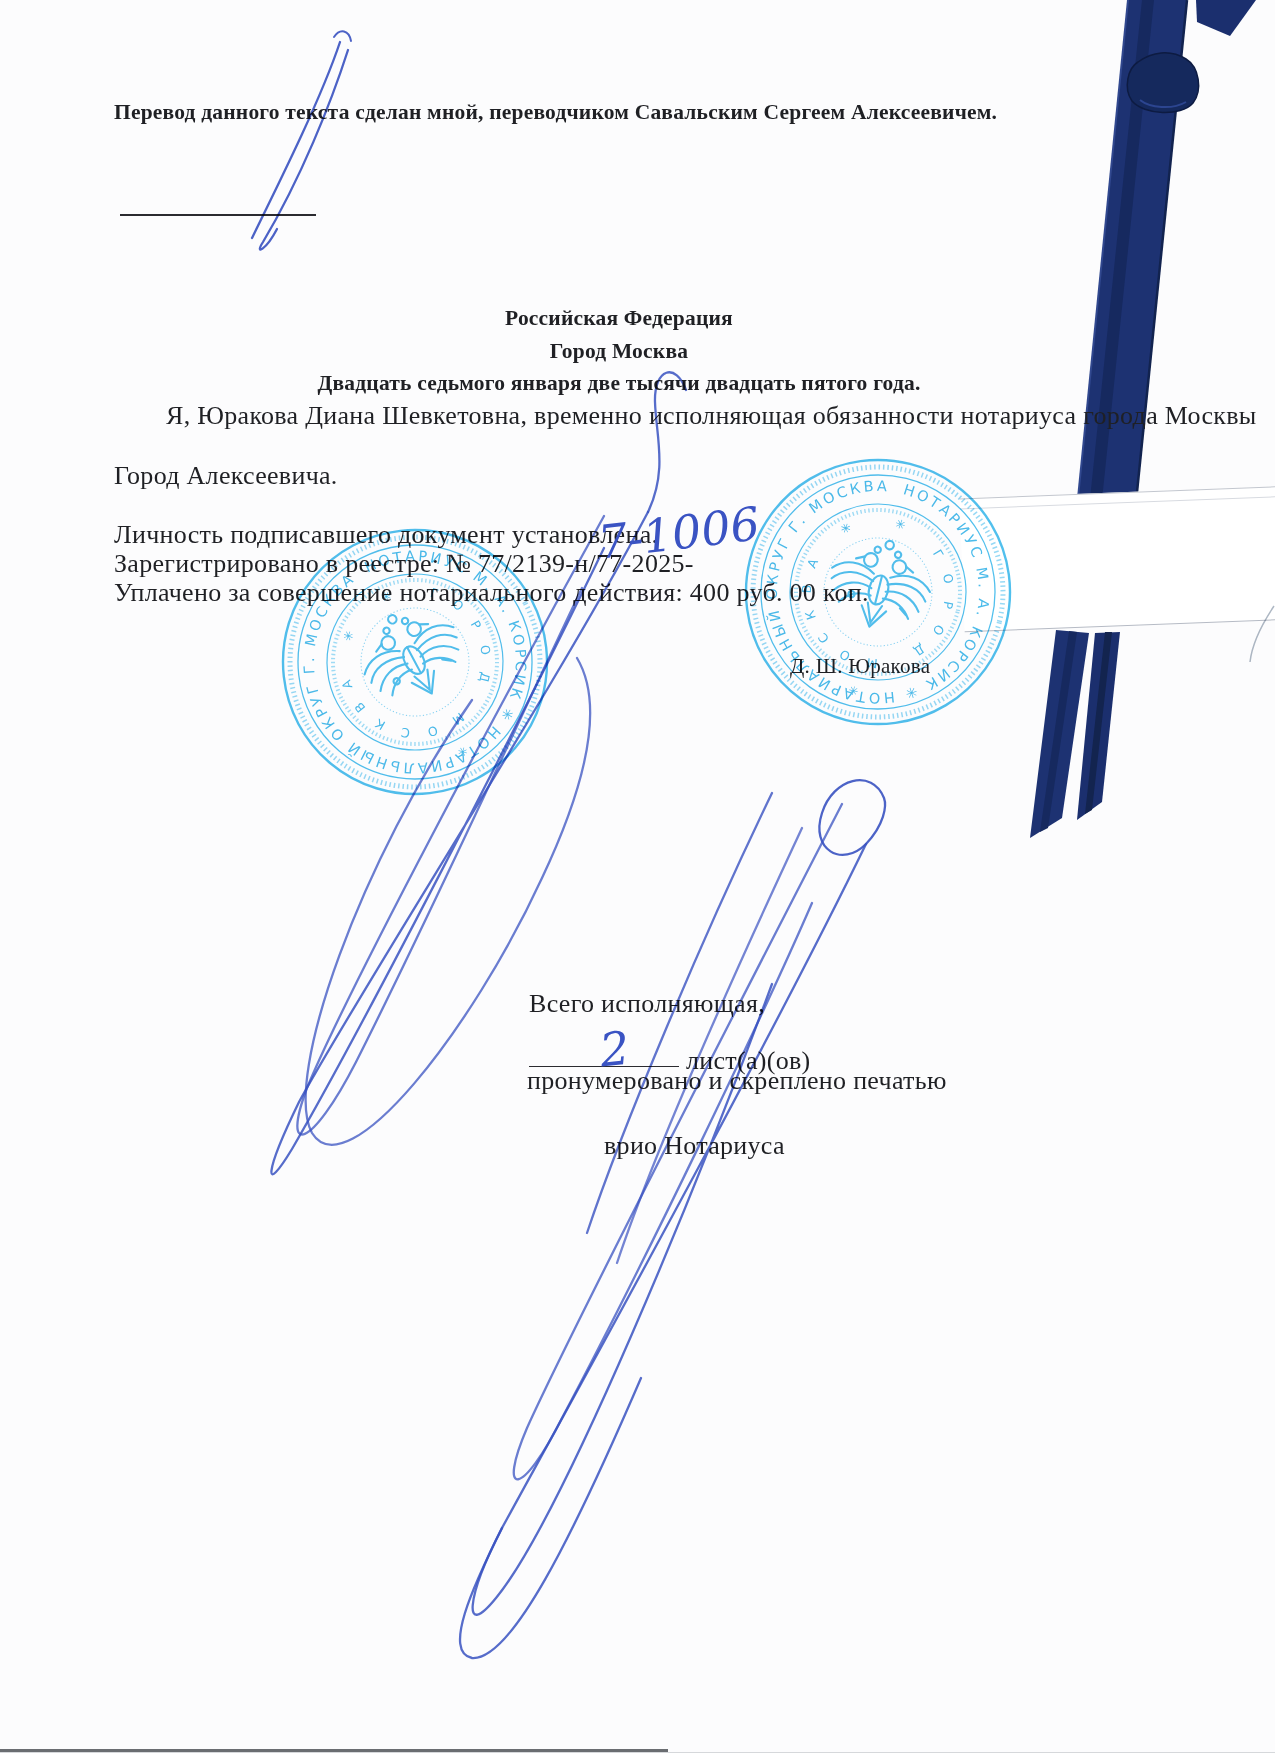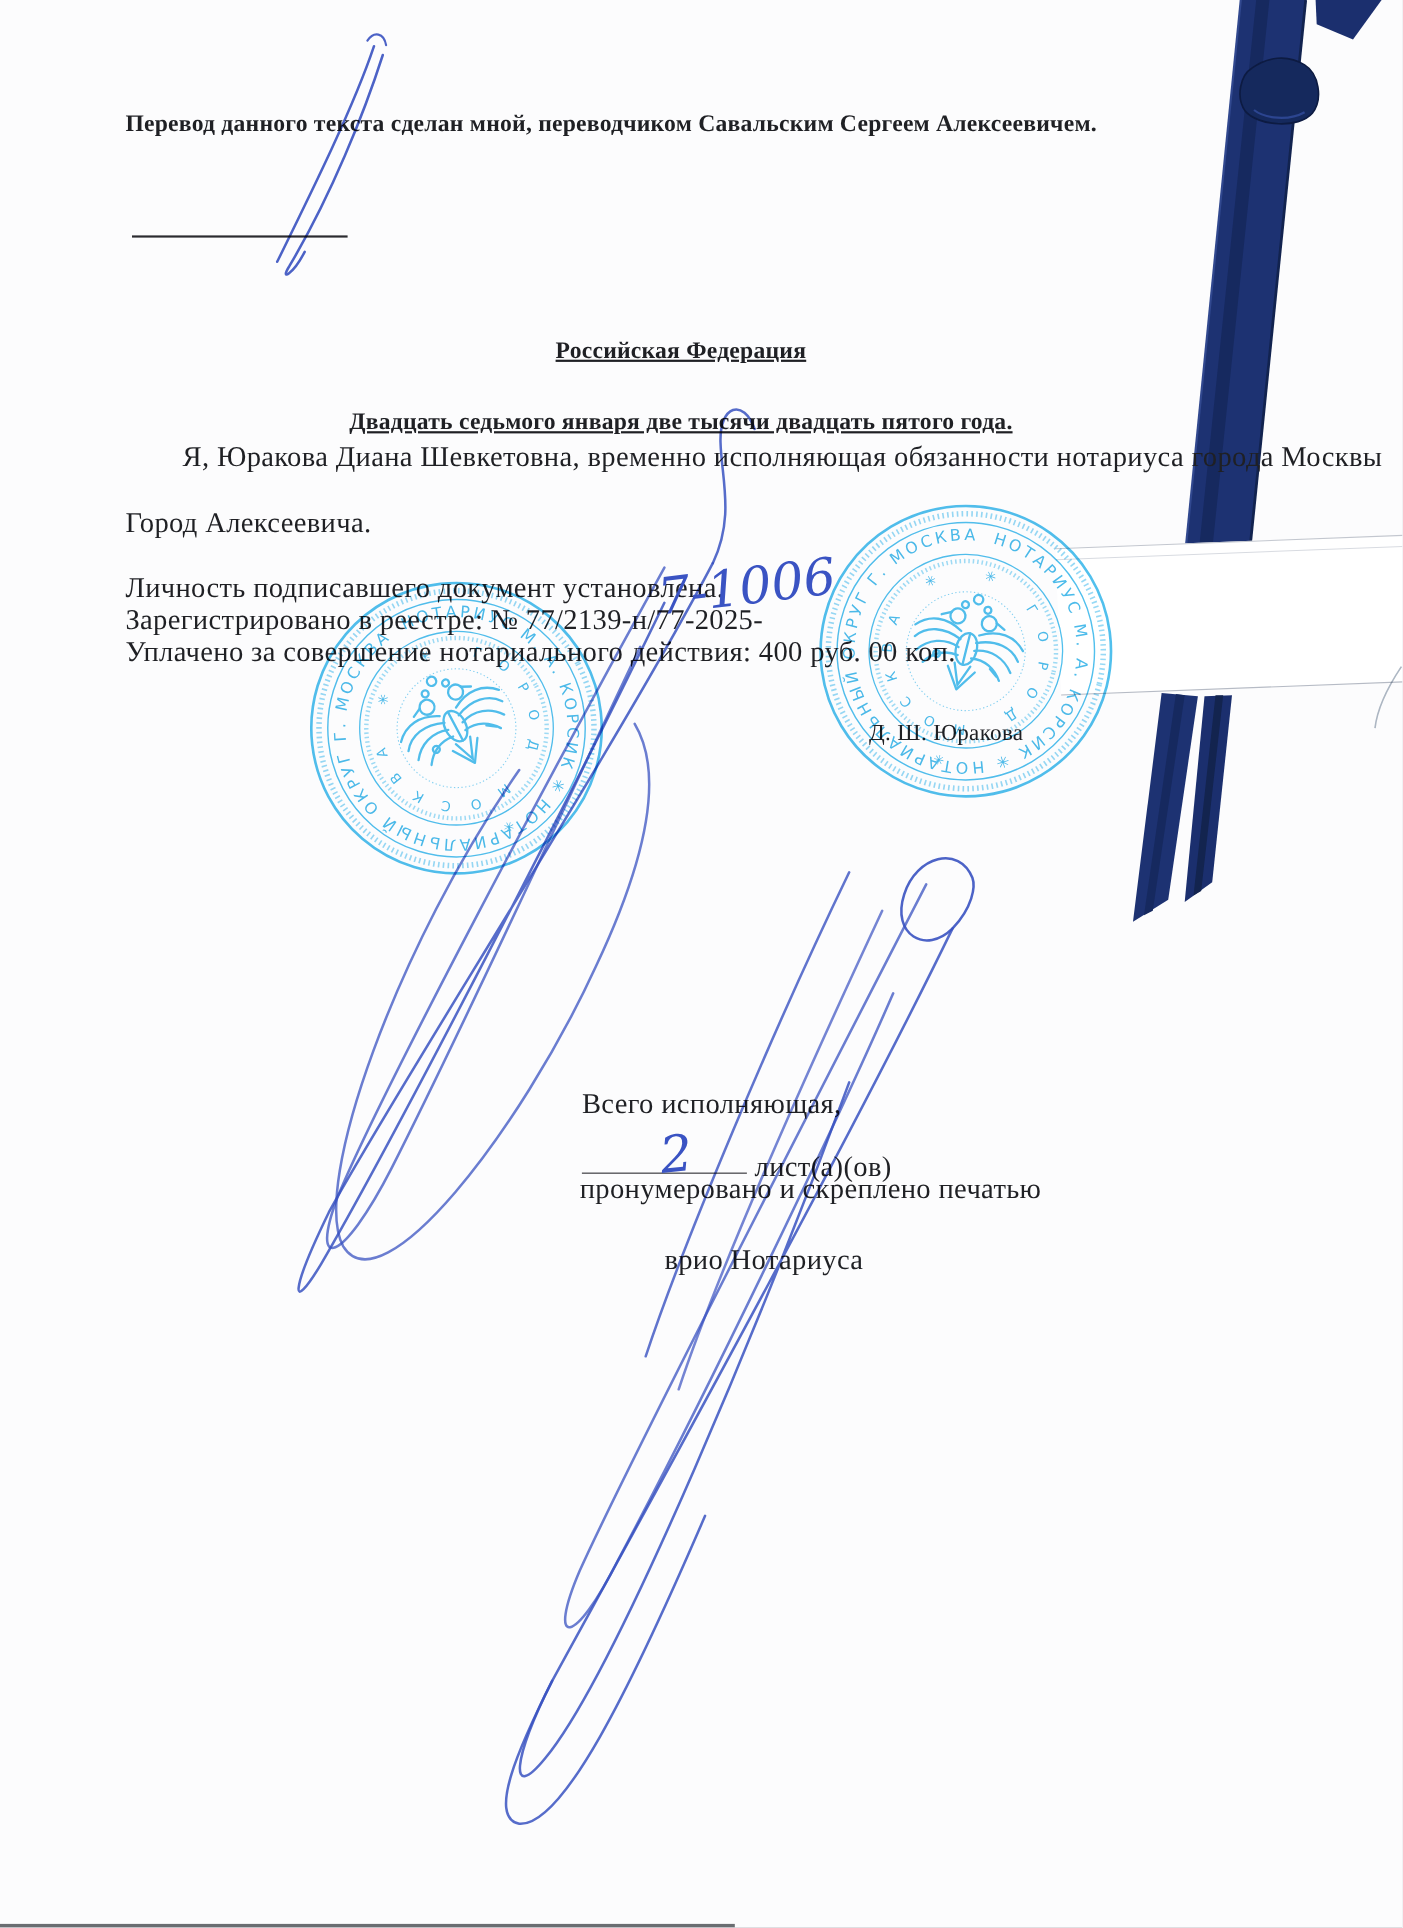--- a/index.html
+++ b/index.html
@@ -5,21 +5,21 @@
   html,body{margin:0;padding:0;background:#e9eaec;}
   .page{
     position:relative;width:1275px;height:1753px;margin:0 auto;
     background:#fcfcfd;overflow:hidden;
     font-family:"Liberation Serif",serif;color:#1f2024;
   }
   .abs{position:absolute;}
   .tx{position:absolute;white-space:nowrap;font-size:26px;letter-spacing:.3px;color:#1f2024;}
   .bold{font-weight:bold;font-size:21.5px;letter-spacing:.2px;}
   .center-wrap{position:absolute;left:114px;width:1010px;text-align:center;}
-  .center-wrap .ln{white-space:nowrap;text-decoration:underline;}
+  .center-wrap .ln{white-space:nowrap;}
   .sigline{position:absolute;border-bottom:2px solid #2b2b30;}
   .hand{position:absolute;color:#3a53c3;font-style:italic;font-family:"DejaVu Serif",serif;white-space:nowrap;}
   .sticker{
     position:absolute;left:962px;top:492px;width:330px;height:132px;
     background:#ffffff;border-top:1px solid #c3c7cf;border-bottom:1px solid #b6bbc5;
     transform:rotate(-2.2deg);
   }
   .sticker .seam{position:absolute;left:0;right:0;top:9px;height:1px;background:#d8dbe1;}
   svg.stamp{position:absolute;mix-blend-mode:multiply;opacity:.93;}
   svg.inklayer{position:absolute;left:0;top:0;mix-blend-mode:multiply;pointer-events:none;}
@@ -79,20 +79,23 @@
   <div class="sticker">
       <div class="seam"></div>
     </div>
 
   <div class="tx bold" style="left:114px;top:100px">Перевод данного текста сделан мной, переводчиком Савальским Сергеем Алексеевичем.</div>
 
   <div class="sigline" style="left:120px;top:188px;width:196px;height:26px"></div>
 
   <div class="center-wrap" style="top:306px">
     <div class="ln bold">Российская Федерация</div>
+  </div>
+  <div class="center-wrap" style="top:339px">
+    <div class="ln bold">Город Москва</div>
   </div>
   <div class="center-wrap" style="top:371px">
     <div class="ln bold">Двадцать седьмого января две тысячи двадцать пятого года.</div>
   </div>
 
   <div class="tx" style="left:114px;top:401px;padding-left:52px">Я, Юракова Диана Шевкетовна, временно исполняющая обязанности нотариуса города Москвы</div>
   <div class="tx" style="left:114px;top:461px">Город Алексеевича.</div>
   <div class="tx" style="left:114px;top:520px">Личность подписавшего документ установлена.</div>
 
   <div class="tx" style="left:114px;top:549px">Зарегистрировано в реестре: № 77/2139-н/77-2025-</div>

